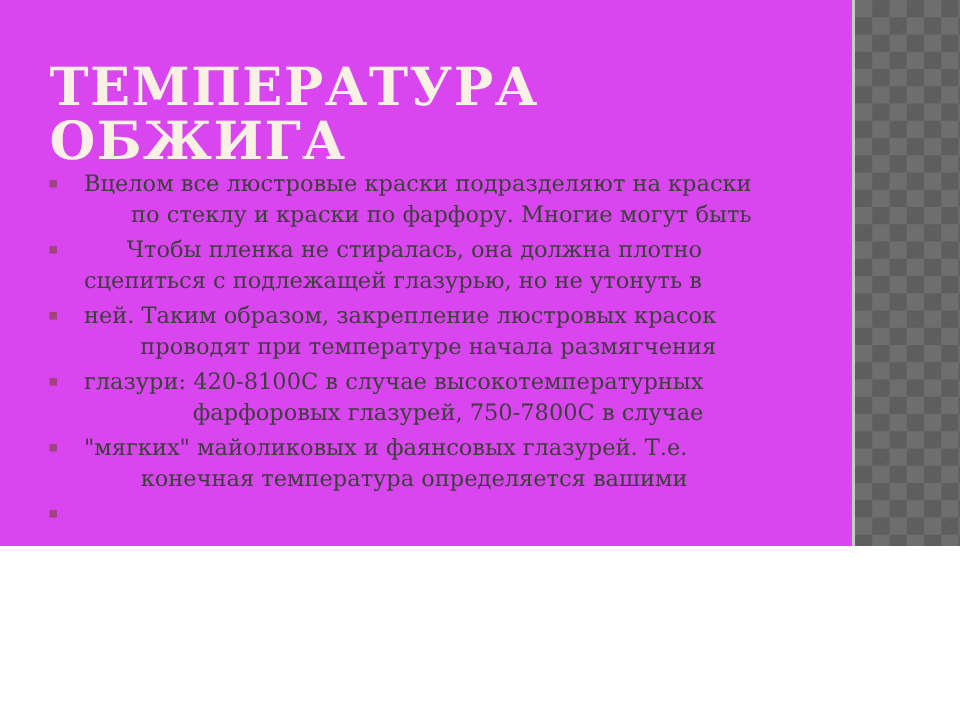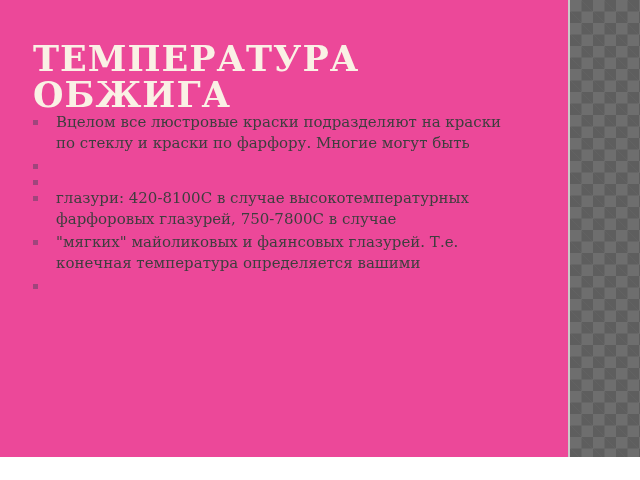--- a/index.html
+++ b/index.html
@@ -3,22 +3,22 @@
 <meta charset="utf-8">
 <style>
   html, body {
     margin: 0;
     padding: 0;
     background: #ffffff;
   }
   .slide {
     position: relative;
     width: 640px;
-    height: 457px;
-    background: #ec4899;
+    height: 364px;
+    background: #d946ef;
     overflow: hidden;
     font-family: "DejaVu Serif", "Liberation Serif", serif;
   }
   
   .pattern-strip {
     position: absolute;
     top: 0;
     right: 0;
     width: 70px;
     height: 480px;
@@ -43,20 +43,21 @@
     white-space: pre-line;
   }
   .bullet-list {
     position: absolute;
     left: 33px;
     top: 112px;
     width: 522px;
     margin: 0;
     padding: 0;
     list-style: none;
+    text-align: right;
   }
   .bullet-item {
     display: flex;
     align-items: flex-start;
     margin: 0 0 3px 0;
   }
   .bullet-marker {
     flex: none;
     width: 5px;
     height: 5px;
@@ -82,23 +83,27 @@
 ОБЖИГА</h1>
 
   <ul class="bullet-list">
     <li class="bullet-item">
       <span class="bullet-marker"></span>
       <span class="bullet-text">Вцелом все люстровые краски подразделяют на краски
 по стеклу и краски по фарфору. Многие могут быть</span>
     </li>
     <li class="bullet-item">
       <span class="bullet-marker"></span>
+      <span class="bullet-text">Чтобы пленка не стиралась, она должна плотно
+сцепиться с подлежащей глазурью, но не утонуть в</span>
     </li>
     <li class="bullet-item">
       <span class="bullet-marker"></span>
+      <span class="bullet-text">ней. Таким образом, закрепление люстровых красок
+проводят при температуре начала размягчения</span>
     </li>
     <li class="bullet-item">
       <span class="bullet-marker"></span>
       <span class="bullet-text">глазури: 420-8100С в случае высокотемпературных
 фарфоровых глазурей, 750-7800С в случае</span>
     </li>
     <li class="bullet-item">
       <span class="bullet-marker"></span>
       <span class="bullet-text">"мягких" майоликовых и фаянсовых глазурей. Т.е.
 конечная температура определяется вашими</span>

